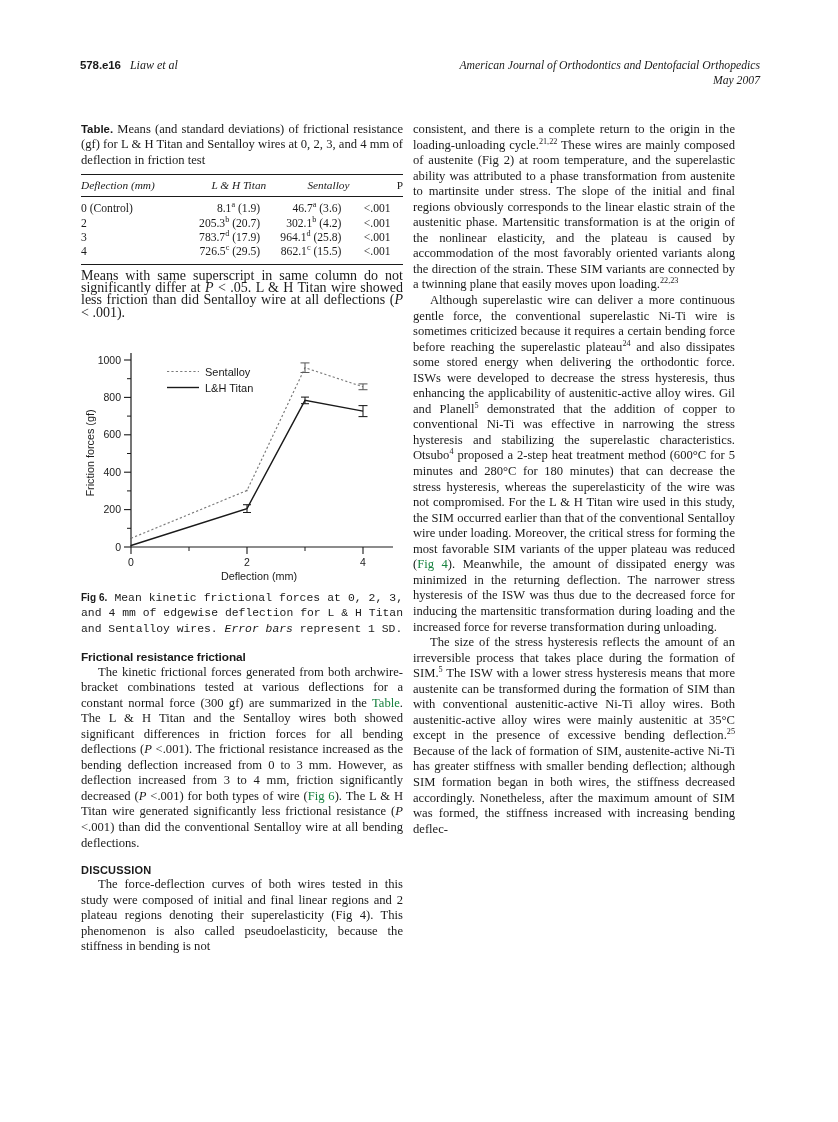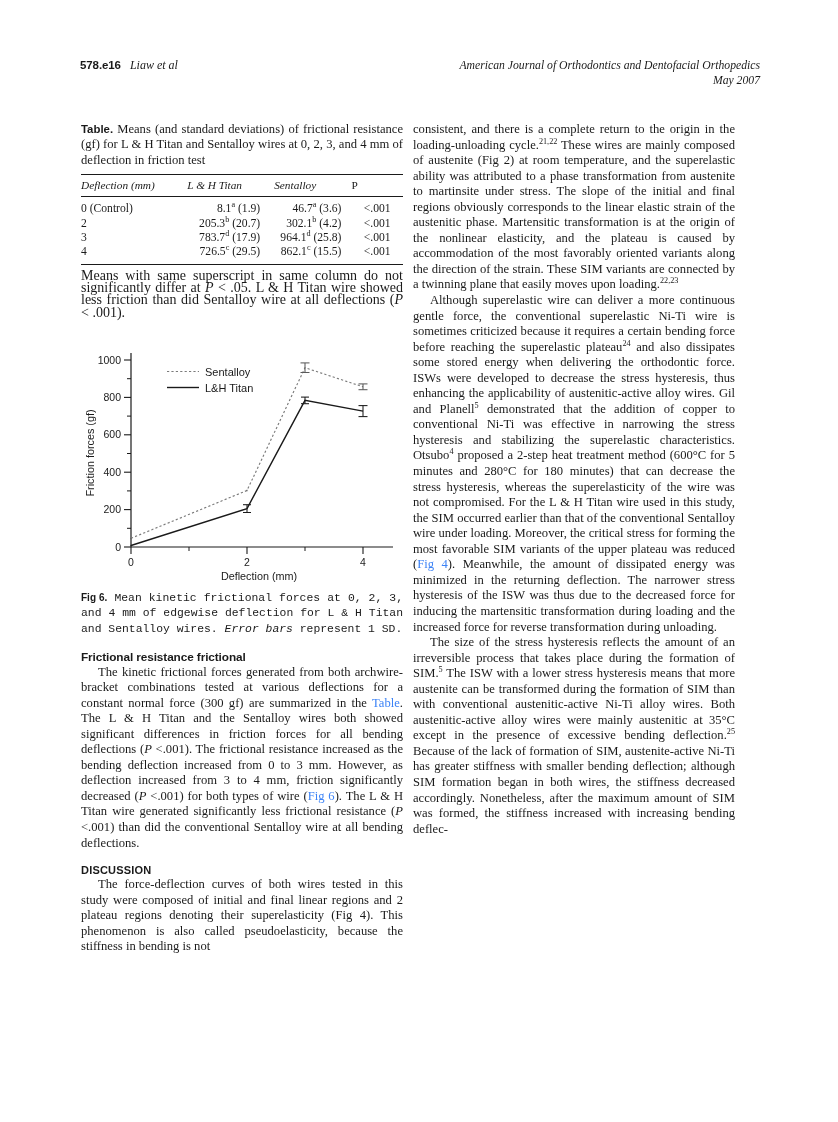--- a/index.html
+++ b/index.html
@@ -63,21 +63,21 @@
   p.body {
     margin: 0;
     font-size: 12.6px;
     line-height: 15.55px;
     text-align: justify;
     text-indent: 17px;
     hyphens: manual;
   }
   p.body.noindent { text-indent: 0; }
 
-  .xref { color: #3b82f6; }
+  .xref { color: #15803d; }
   sup { font-size: 8.2px; vertical-align: super; line-height: 0; }
   i, .ital { font-style: italic; }
 
   h3.head {
     margin: 0 0 1px 0;
     font-family: "Liberation Sans", sans-serif;
     font-size: 11.8px;
     font-weight: bold;
     letter-spacing: -0.1px;
   }
@@ -102,21 +102,21 @@
   table.data {
     width: 100%;
     border-collapse: collapse;
     font-size: 11.6px;
   }
   table.data thead th {
     font-style: italic;
     font-weight: normal;
     font-size: 11.3px;
     padding: 4px 0 5px 0;
-    text-align: left;
+    text-align: right;
   }
   table.data thead th.c0 { text-align: left; }
   table.data thead th.c3 { font-style: normal; }
   .rule-top    { border-top: 1.1px solid #1a1a1a; }
   .rule-bottom { border-bottom: 1.1px solid #1a1a1a; }
   table.data tbody td {
     padding: 0.4px 0;
     font-size: 11.6px;
     line-height: 13.6px;
   }

